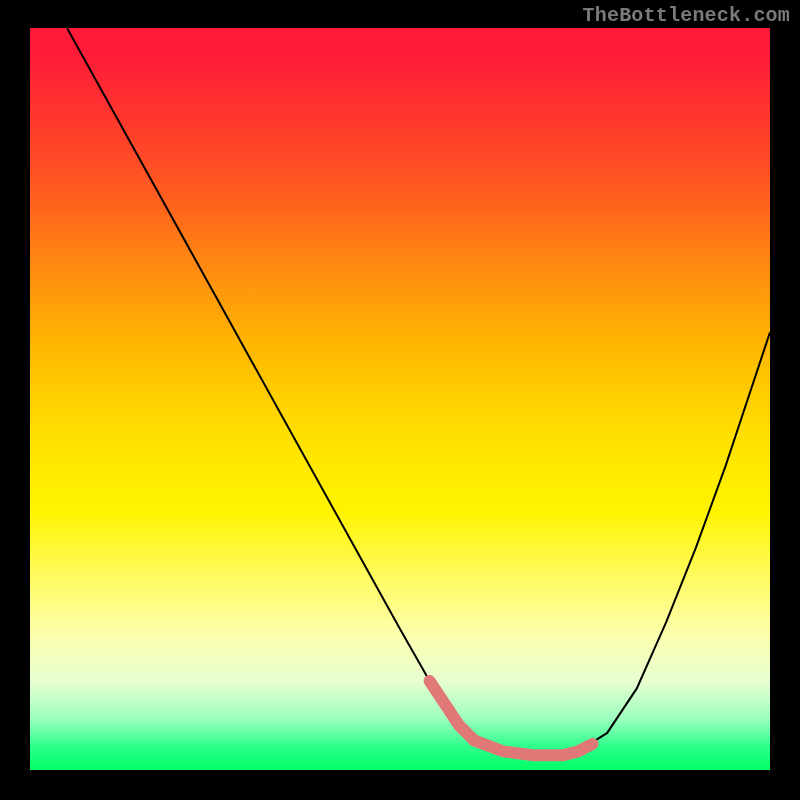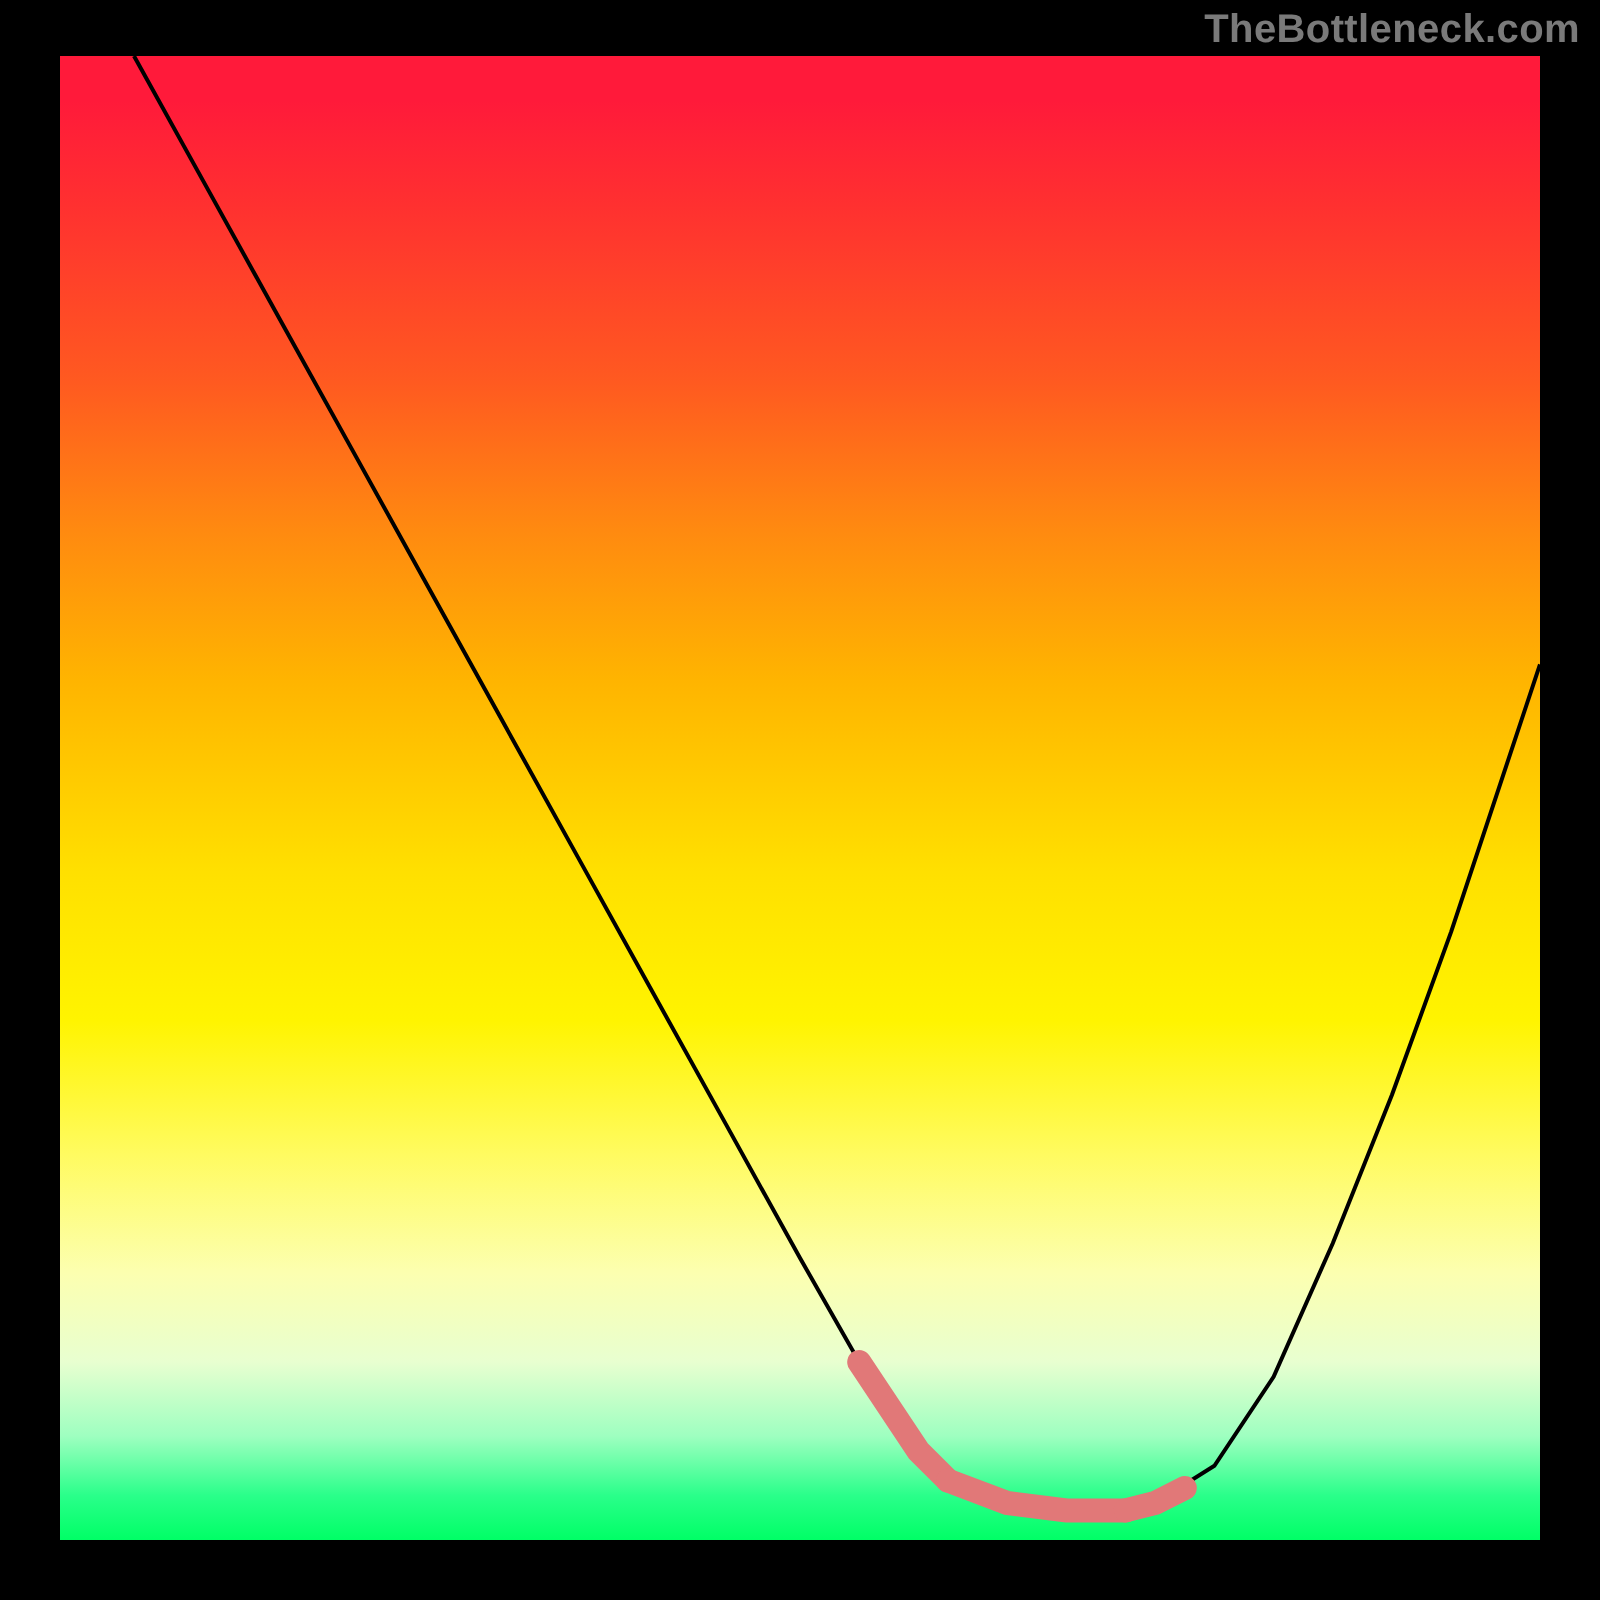--- a/index.html
+++ b/index.html
@@ -7,21 +7,21 @@
   .frame {
     position: relative;
     width: 800px;
     height: 800px;
     background: #000;
   }
   .watermark {
     position: absolute;
     top: 4px;
     right: 10px;
-    font-family: Liberation Sans, sans-serif;
+    font-family: Liberation Mono, monospace;
     font-size: 20px;
     font-weight: 600;
     color: #7a7a7a;
     letter-spacing: 0.2px;
   }
   .plot {
     position: absolute;
     top: 28px;
     left: 30px;
     width: 740px;

